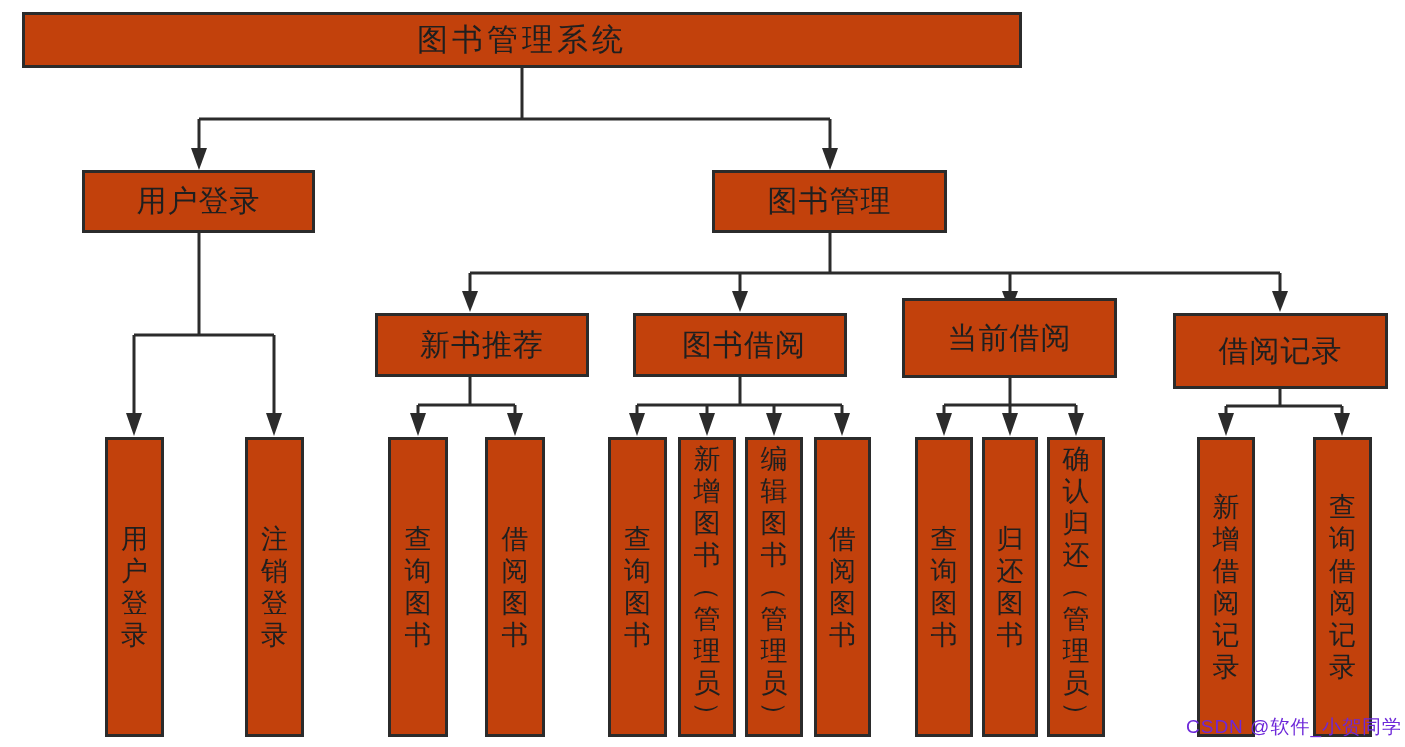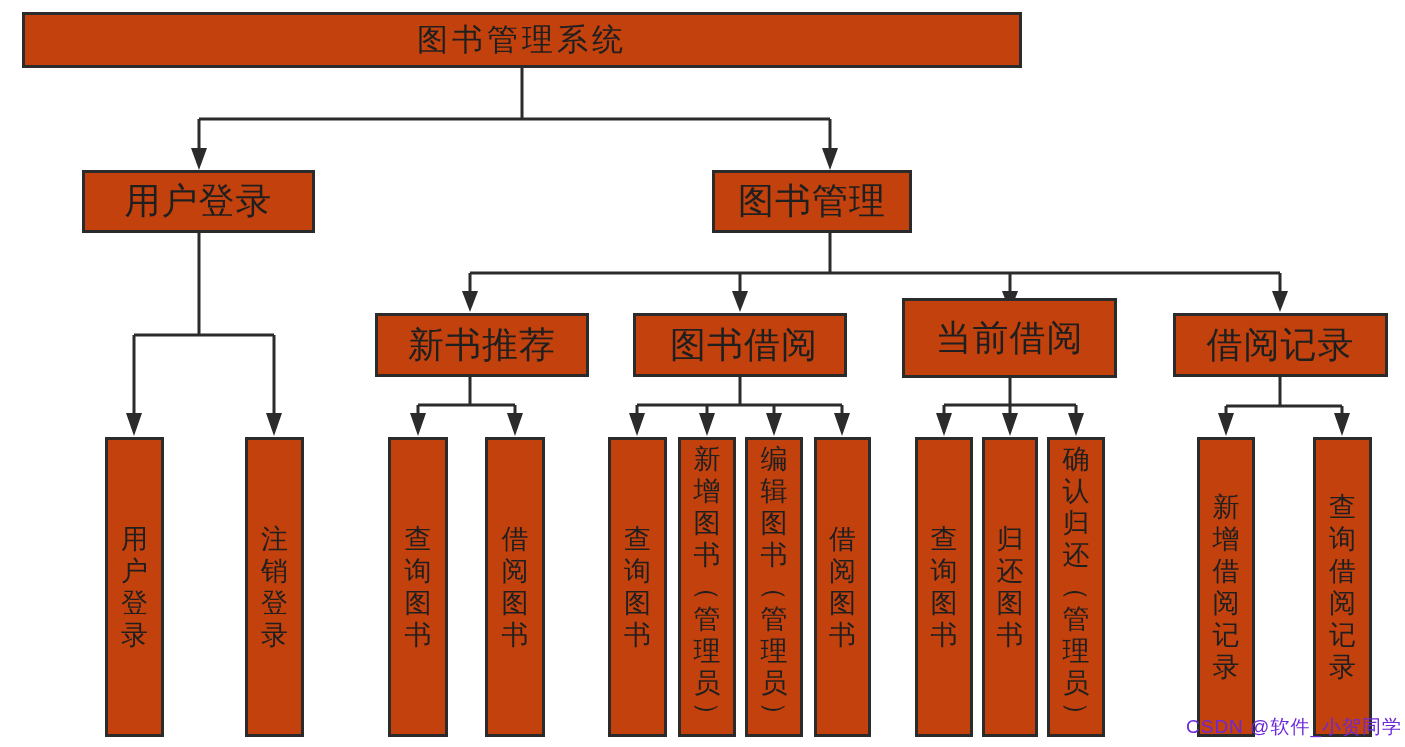--- a/index.html
+++ b/index.html
@@ -15,21 +15,21 @@
   .node {
     position: absolute;
     box-sizing: border-box;
     background: #c2410c;
     border: 3px solid #2b2b2b;
     display: flex;
     align-items: center;
     justify-content: center;
     color: #1f1f1f;
   }
-  .node.h { font-size: 36px; letter-spacing: 1px; white-space: nowrap; }
+  .node.h { font-size: 30px; letter-spacing: 1px; white-space: nowrap; }
   .node.title { font-size: 31px; letter-spacing: 4px; }
   .vtext {
     display: flex;
     flex-direction: column;
     align-items: center;
     justify-content: center;
     width: 100%;
     height: 100%;
   }
   .vch {
@@ -118,26 +118,26 @@
       <polygon points="1002,413 1018,413 1010,436"></polygon>
       <polygon points="1068,413 1084,413 1076,436"></polygon>
       <polygon points="1218,413 1234,413 1226,436"></polygon>
       <polygon points="1334,413 1350,413 1342,436"></polygon>
     </g>
   </svg>
 
   <div class="node h title" style="left:22px; top:12px; width:1000px; height:56px;">图书管理系统</div>
 
   <div class="node h" style="left:82px; top:170px; width:233px; height:63px;">用户登录</div>
-  <div class="node h" style="left:712px; top:170px; width:200px; height:63px;">图书管理</div>
+  <div class="node h" style="left:712px; top:170px; width:235px; height:63px;">图书管理</div>
 
   <div class="node h" style="left:375px; top:313px; width:214px; height:64px;">新书推荐</div>
   <div class="node h" style="left:633px; top:313px; width:214px; height:64px;padding-left:8px;">图书借阅</div>
   <div class="node h" style="left:902px; top:298px; width:215px; height:80px;">当前借阅</div>
-  <div class="node h" style="left:1173px; top:313px; width:215px; height:64px;">借阅记录</div>
+  <div class="node h" style="left:1173px; top:313px; width:215px; height:76px;">借阅记录</div>
 
   <div class="node v" style="left:105px; top:437px; width:59px; height:300px;">
     <div class="vtext">
         <span class="vch">用</span>
         <span class="vch">户</span>
         <span class="vch">登</span>
         <span class="vch">录</span>
       </div>
   </div>
   <div class="node v" style="left:245px; top:437px; width:59px; height:300px;">

